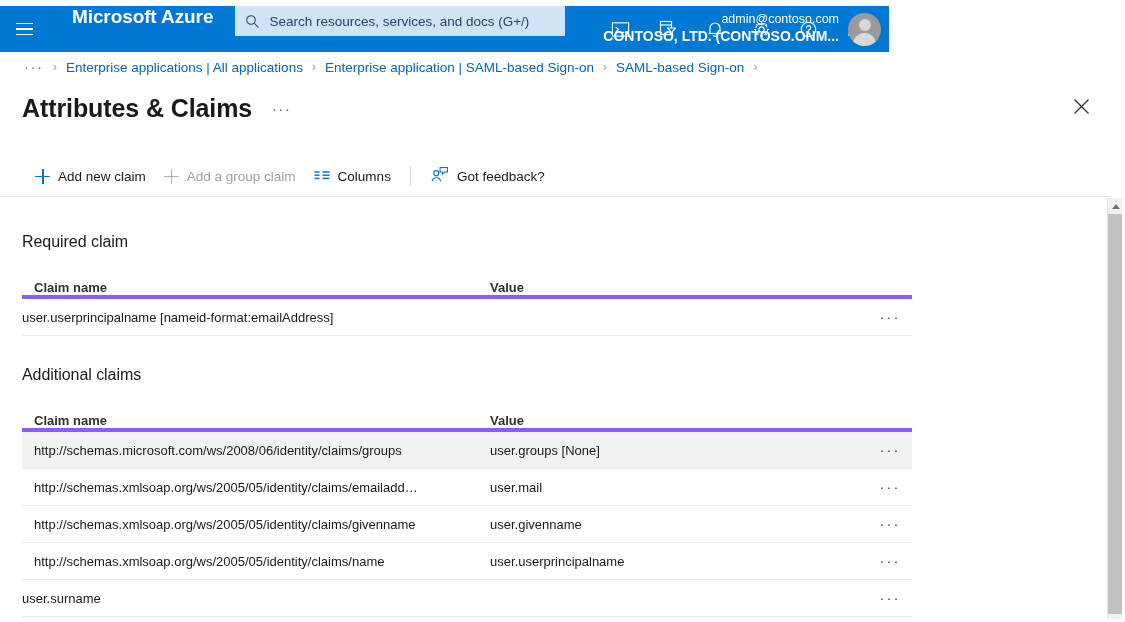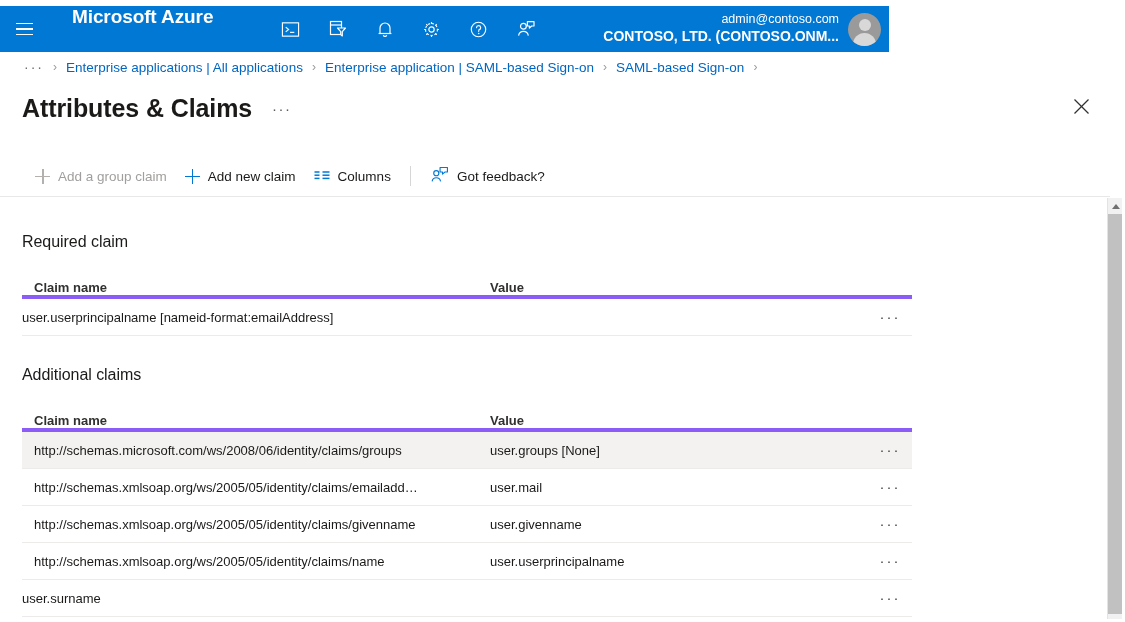--- a/index.html
+++ b/index.html
@@ -235,20 +235,29 @@
 <div class="topbar">
 
   <div class="hamburger">
     <span></span>
       <span></span>
       <span></span>
   </div>
 
   <div class="brand">Microsoft Azure</div>
 
+  <div class="searchbox">
+    <span class="sicon">
+      <svg width="15" height="15" viewBox="0 0 16 16">
+        <circle cx="6.4" cy="6.4" r="4.6" fill="none" stroke="#26456b" stroke-width="1.1"></circle>
+        <line x1="9.8" y1="9.8" x2="14.4" y2="14.4" stroke="#26456b" stroke-width="1.1"></line>
+      </svg>
+    </span>
+    <span class="sph">Search resources, services, and docs (G+/)</span>
+  </div>
 
   <div class="hdr-icons">
 
     <div class="hdr-icon">
       <svg width="19" height="19" viewBox="0 0 20 20">
         <rect x="1.5" y="3" width="17" height="14" fill="none" stroke="#fff" stroke-width="1.2"></rect>
         <polyline points="5,7.5 8,10 5,12.5" fill="none" stroke="#fff" stroke-width="1.2"></polyline>
         <line x1="9.5" y1="13" x2="14" y2="13" stroke="#fff" stroke-width="1.2"></line>
       </svg>
     </div>
@@ -327,28 +336,28 @@
       <svg width="17" height="17" viewBox="0 0 17 17">
         <line x1="1.5" y1="1.5" x2="15.5" y2="15.5" stroke="#323130" stroke-width="1.3"></line>
         <line x1="15.5" y1="1.5" x2="1.5" y2="15.5" stroke="#323130" stroke-width="1.3"></line>
       </svg>
     </span>
   </div>
 </div>
 
 <div class="toolbar">
 
+  <div class="cmd">
+    <span class="plus"></span>
+    <span>Add new claim</span>
+  </div>
+
   <div class="cmd disabled">
     <span class="plus gray"></span>
     <span>Add a group claim</span>
-  </div>
-
-  <div class="cmd">
-    <span class="plus"></span>
-    <span>Add new claim</span>
   </div>
 
   <div class="cmd">
     <span class="colicon">
       <svg width="16" height="13" viewBox="0 0 16 13">
         <g stroke="#0078d4" stroke-width="1.5">
           <line x1="0.5" y1="2" x2="5.5" y2="2"></line>
             <line x1="8.5" y1="2" x2="15.5" y2="2"></line>
           <line x1="0.5" y1="5.2" x2="5.5" y2="5.2"></line>
             <line x1="8.5" y1="5.2" x2="15.5" y2="5.2"></line>

